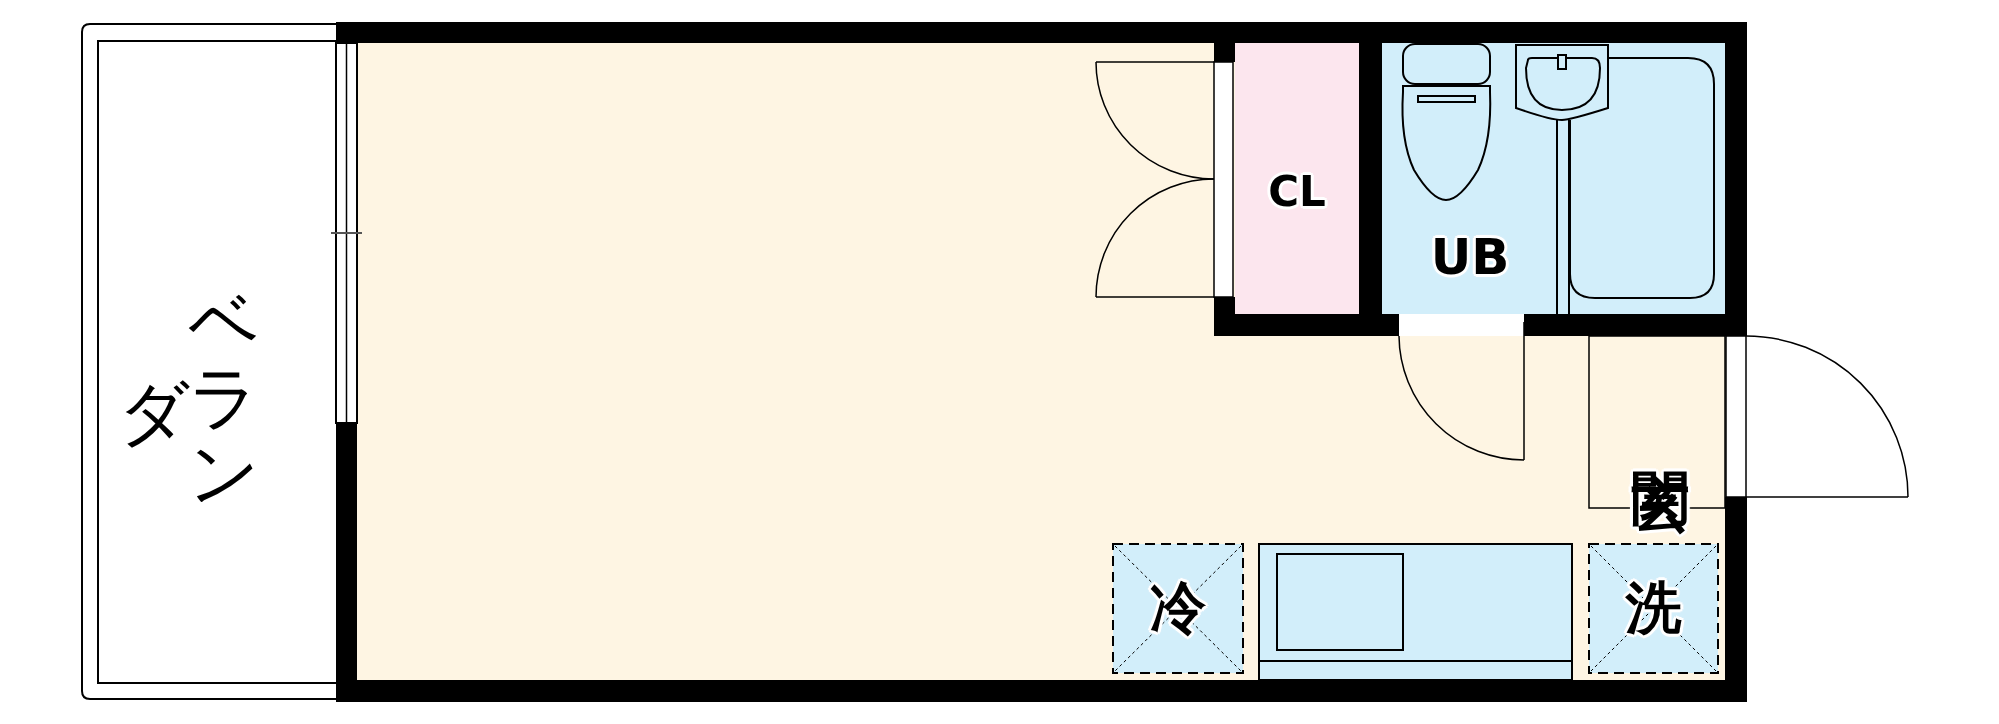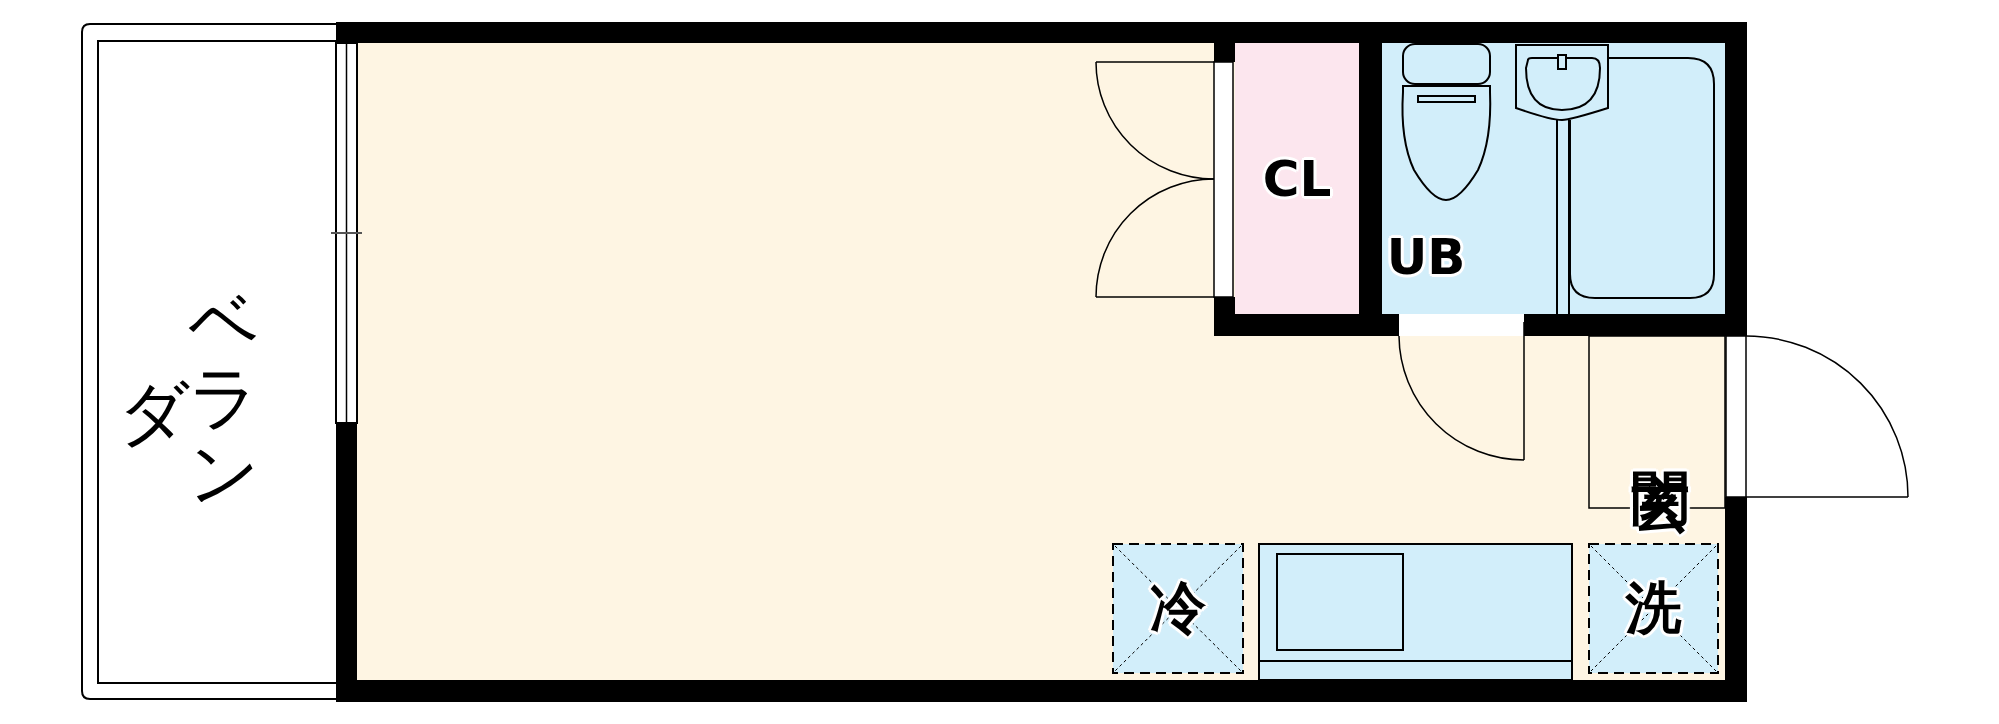--- a/index.html
+++ b/index.html
@@ -108,22 +108,22 @@
     <g>
       <rect x="1589" y="544" width="129" height="129" fill="#D2EEFA" stroke="#000" stroke-width="2" stroke-dasharray="10,6"></rect>
       <line x1="1591" y1="546" x2="1716" y2="671" stroke="#000" stroke-width="1" stroke-dasharray="3,3"></line>
       <line x1="1716" y1="546" x2="1591" y2="671" stroke="#000" stroke-width="1" stroke-dasharray="3,3"></line>
     </g>
   </svg>
 
   <div class="lbl vert" style="left:180px;top:208px;width:80px;height:310px;font-size:70px;font-weight:normal;text-shadow:none;">ベランダ</div>
 
 
-  <div class="lbl" style="left:1240px;top:154px;width:114px;font-size:50px;">CL</div>
+  <div class="lbl" style="left:1240px;top:171px;width:114px;font-size:42px;">CL</div>
 
-  <div class="lbl" style="left:1376px;top:232px;width:100px;font-size:50px;">UB</div>
+  <div class="lbl" style="left:1420px;top:232px;width:100px;font-size:50px;">UB</div>
 
   <div class="lbl vert" style="left:1628px;top:355px;width:62px;height:140px;font-size:58px;">玄関</div>
 
   <div class="lbl" style="left:1113px;top:580px;width:130px;font-size:56px;">冷</div>
 
   <div class="lbl" style="left:1589px;top:580px;width:129px;font-size:56px;">洗</div>
 </div>
 
 </body></html>

